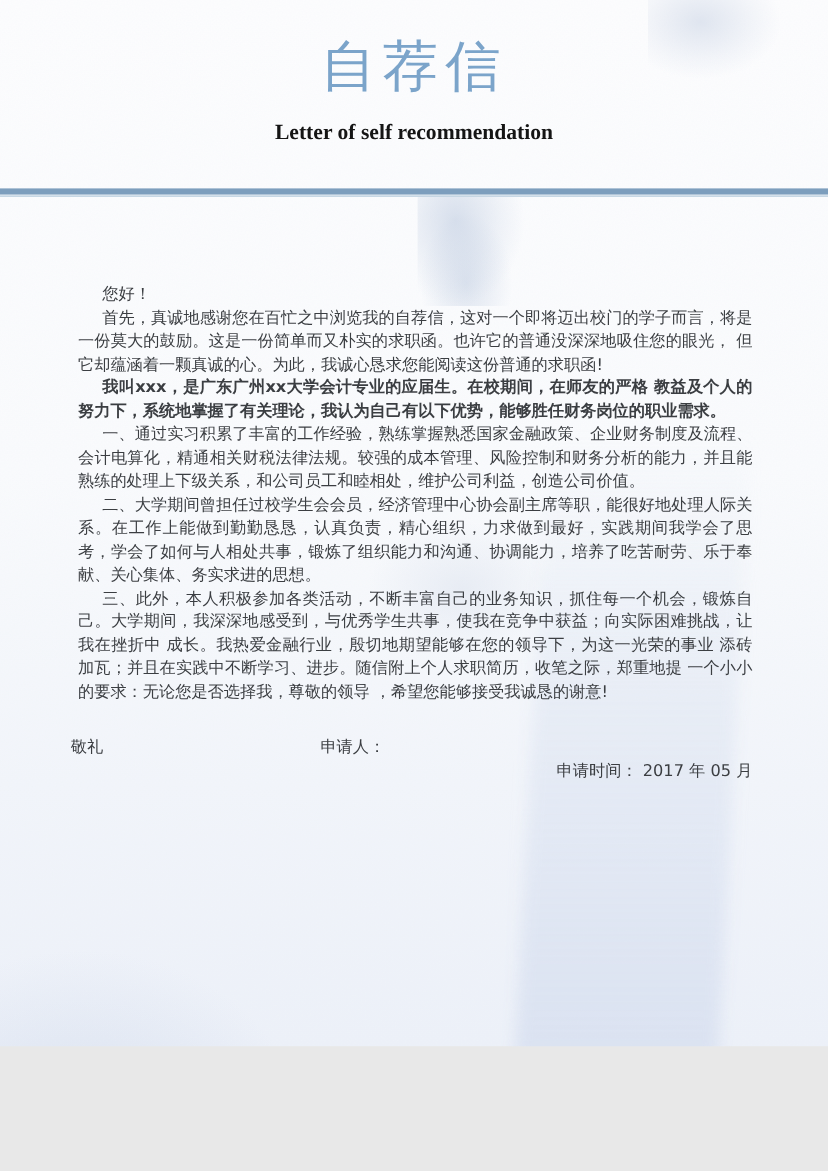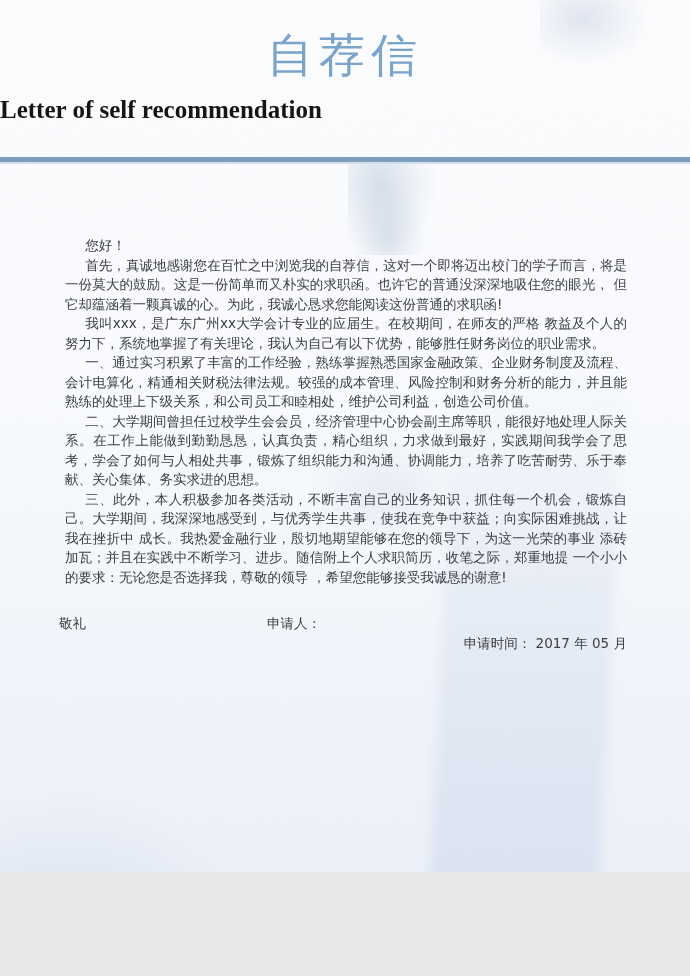--- a/index.html
+++ b/index.html
@@ -50,24 +50,24 @@
     margin: 26px 0 0;
     text-align: center;
     font-size: 46px;
     line-height: 58px;
     font-weight: 400;
     letter-spacing: 6px;
     color: #7ba4ca;
   }
   .doc-subtitle {
     margin: 12px 0 0;
-    text-align: left;
+    text-align: center;
     font-family: "Liberation Serif", "DejaVu Serif", serif;
     font-weight: bold;
-    font-size: 25px;
+    font-size: 18px;
     line-height: 28px;
     color: #151515;
   }
   .header-divider {
     margin-top: 33px;
     height: 5px;
     background: #7d9ebd;
     border-bottom: 2px solid #d4e0ea;
   }
 
@@ -77,21 +77,21 @@
     padding: 72px 63px 0 65px;
     font-size: 13.5px;
     line-height: 19.5px;
     color: #3b3e42;
   }
   .letter p { margin: 0; }
   .salutation { }
   .greeting   { margin-top: 9px;  text-indent: 1.5em; }
   .para       { text-indent: 1.5em; text-align: justify; }
   .para-1 { margin-top: 10px; }
-  .para-2 { margin-top: 34px; }
+  .para-2 { margin-top: 34px; font-weight: bold; }
   .para-3 { margin-top: 36px; }
   .para-4 { margin-top: 33px; }
   .para-5 { margin-top: 33px; }
   .cizhi    { margin-top: 31px; text-indent: 12px; }
   .sign-row { position: relative; margin-top: 27px; height: 19.5px; }
   .jingli    { position: absolute; left: -6px; top: 0; }
   .applicant { position: absolute; left: 202px; top: 0; }
   .date-line { margin-top: 13px; text-align: right; }
 </style>
 </head>

